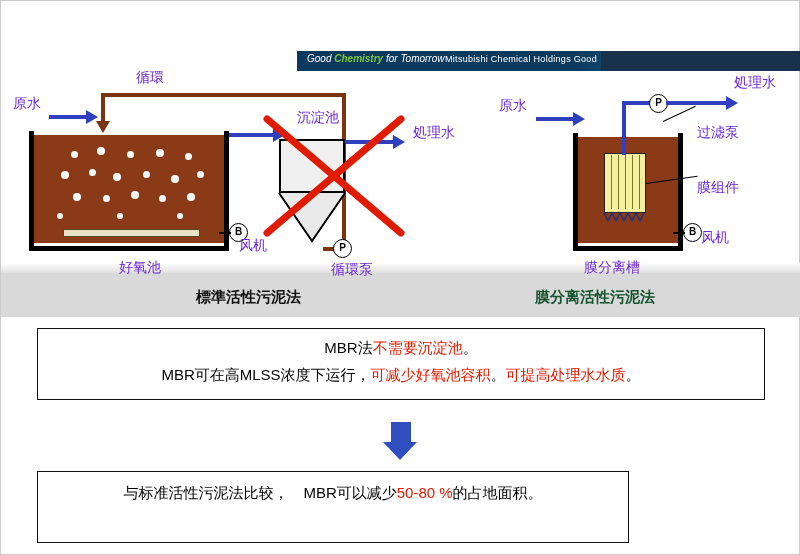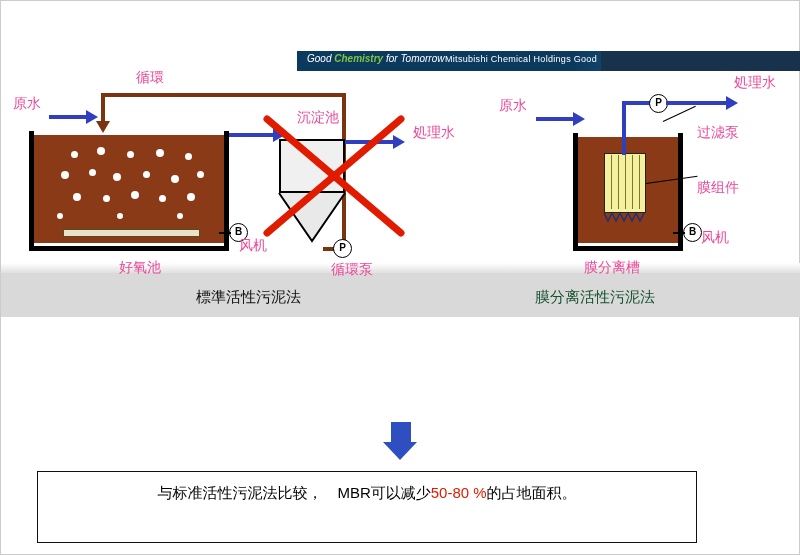--- a/index.html
+++ b/index.html
@@ -42,22 +42,22 @@
   .gray-band{
     position:absolute;left:0;top:272px;width:800px;height:44px;
     background:#d9d9d9;
   }
   .gray-band2{
     position:absolute;left:0;top:262px;width:800px;height:12px;
     background:linear-gradient(to bottom,#ffffff,#d9d9d9);
   }
 
   
-  .lbl{position:absolute;font-size:14px;color:#ec4899;white-space:nowrap;}
-  .lbl-b{position:absolute;font-size:15px;color:#000;font-weight:normal;white-space:nowrap;}
+  .lbl{position:absolute;font-size:14px;color:#6d28d9;white-space:nowrap;}
+  .lbl-b{position:absolute;font-size:15px;color:#000;font-weight:bold;white-space:nowrap;}
 
   
   .tank-wall{position:absolute;background:#000;}
   .tank-water{position:absolute;background:#8a3a16;}
   .tank-water2{position:absolute;background:#8a3a16;}
 
   .bubble{position:absolute;background:#ffffff;border-radius:50%;}
 
   
   .pipe{position:absolute;background:#2f3fbf;}
@@ -221,25 +221,33 @@
   <div class="leader" style="left:645px;top:182px;width:52px;transform:rotate(-8deg);transform-origin:left center;"></div>
   <div class="lbl" style="left:696px;top:178px;">膜组件</div>
 
   <div class="node" style="left:682px;top:222px;">B</div>
   <div class="pipe" style="left:672px;top:231px;width:12px;height:2px;background:#000;"></div>
   <div class="lbl" style="left:700px;top:228px;">风机</div>
 
   <div class="lbl" style="left:583px;top:258px;">膜分离槽</div>
   <div class="lbl-b" style="left:534px;top:287px;color:#14532d;">膜分离活性污泥法</div>
 
+  <div class="msgbox" style="left:36px;top:327px;width:728px;height:72px;">
+    <div class="msg-line" style="margin-top:10px;">
+      <span>MBR法</span><span class="msg-red">不需要沉淀池</span><span>。</span>
+    </div>
+    <div class="msg-line" style="margin-top:8px;">
+      <span>MBR可在高MLSS浓度下运行，</span><span class="msg-red">可减少好氧池容积</span><span>。</span><span class="msg-red">可提高处理水水质</span><span>。</span>
+    </div>
+  </div>
 
   <div class="blockarrow" style="left:382px;top:421px;width:36px;height:40px;">
     <div class="stem" style="left:8px;top:0;width:20px;height:22px;"></div>
     <div class="head" style="left:0;top:20px;"></div>
   </div>
 
-  <div class="msgbox" style="left:36px;top:470px;width:660px;height:72px;">
+  <div class="msgbox" style="left:36px;top:470px;width:592px;height:72px;">
     <div class="msg-line" style="margin-top:12px;">
       <span>与标准活性污泥法比较，　MBR可以减少</span><span class="msg-red">50-80 %</span><span>的占地面积。</span>
     </div>
   </div>
 
 </div>
 
 </body></html>

